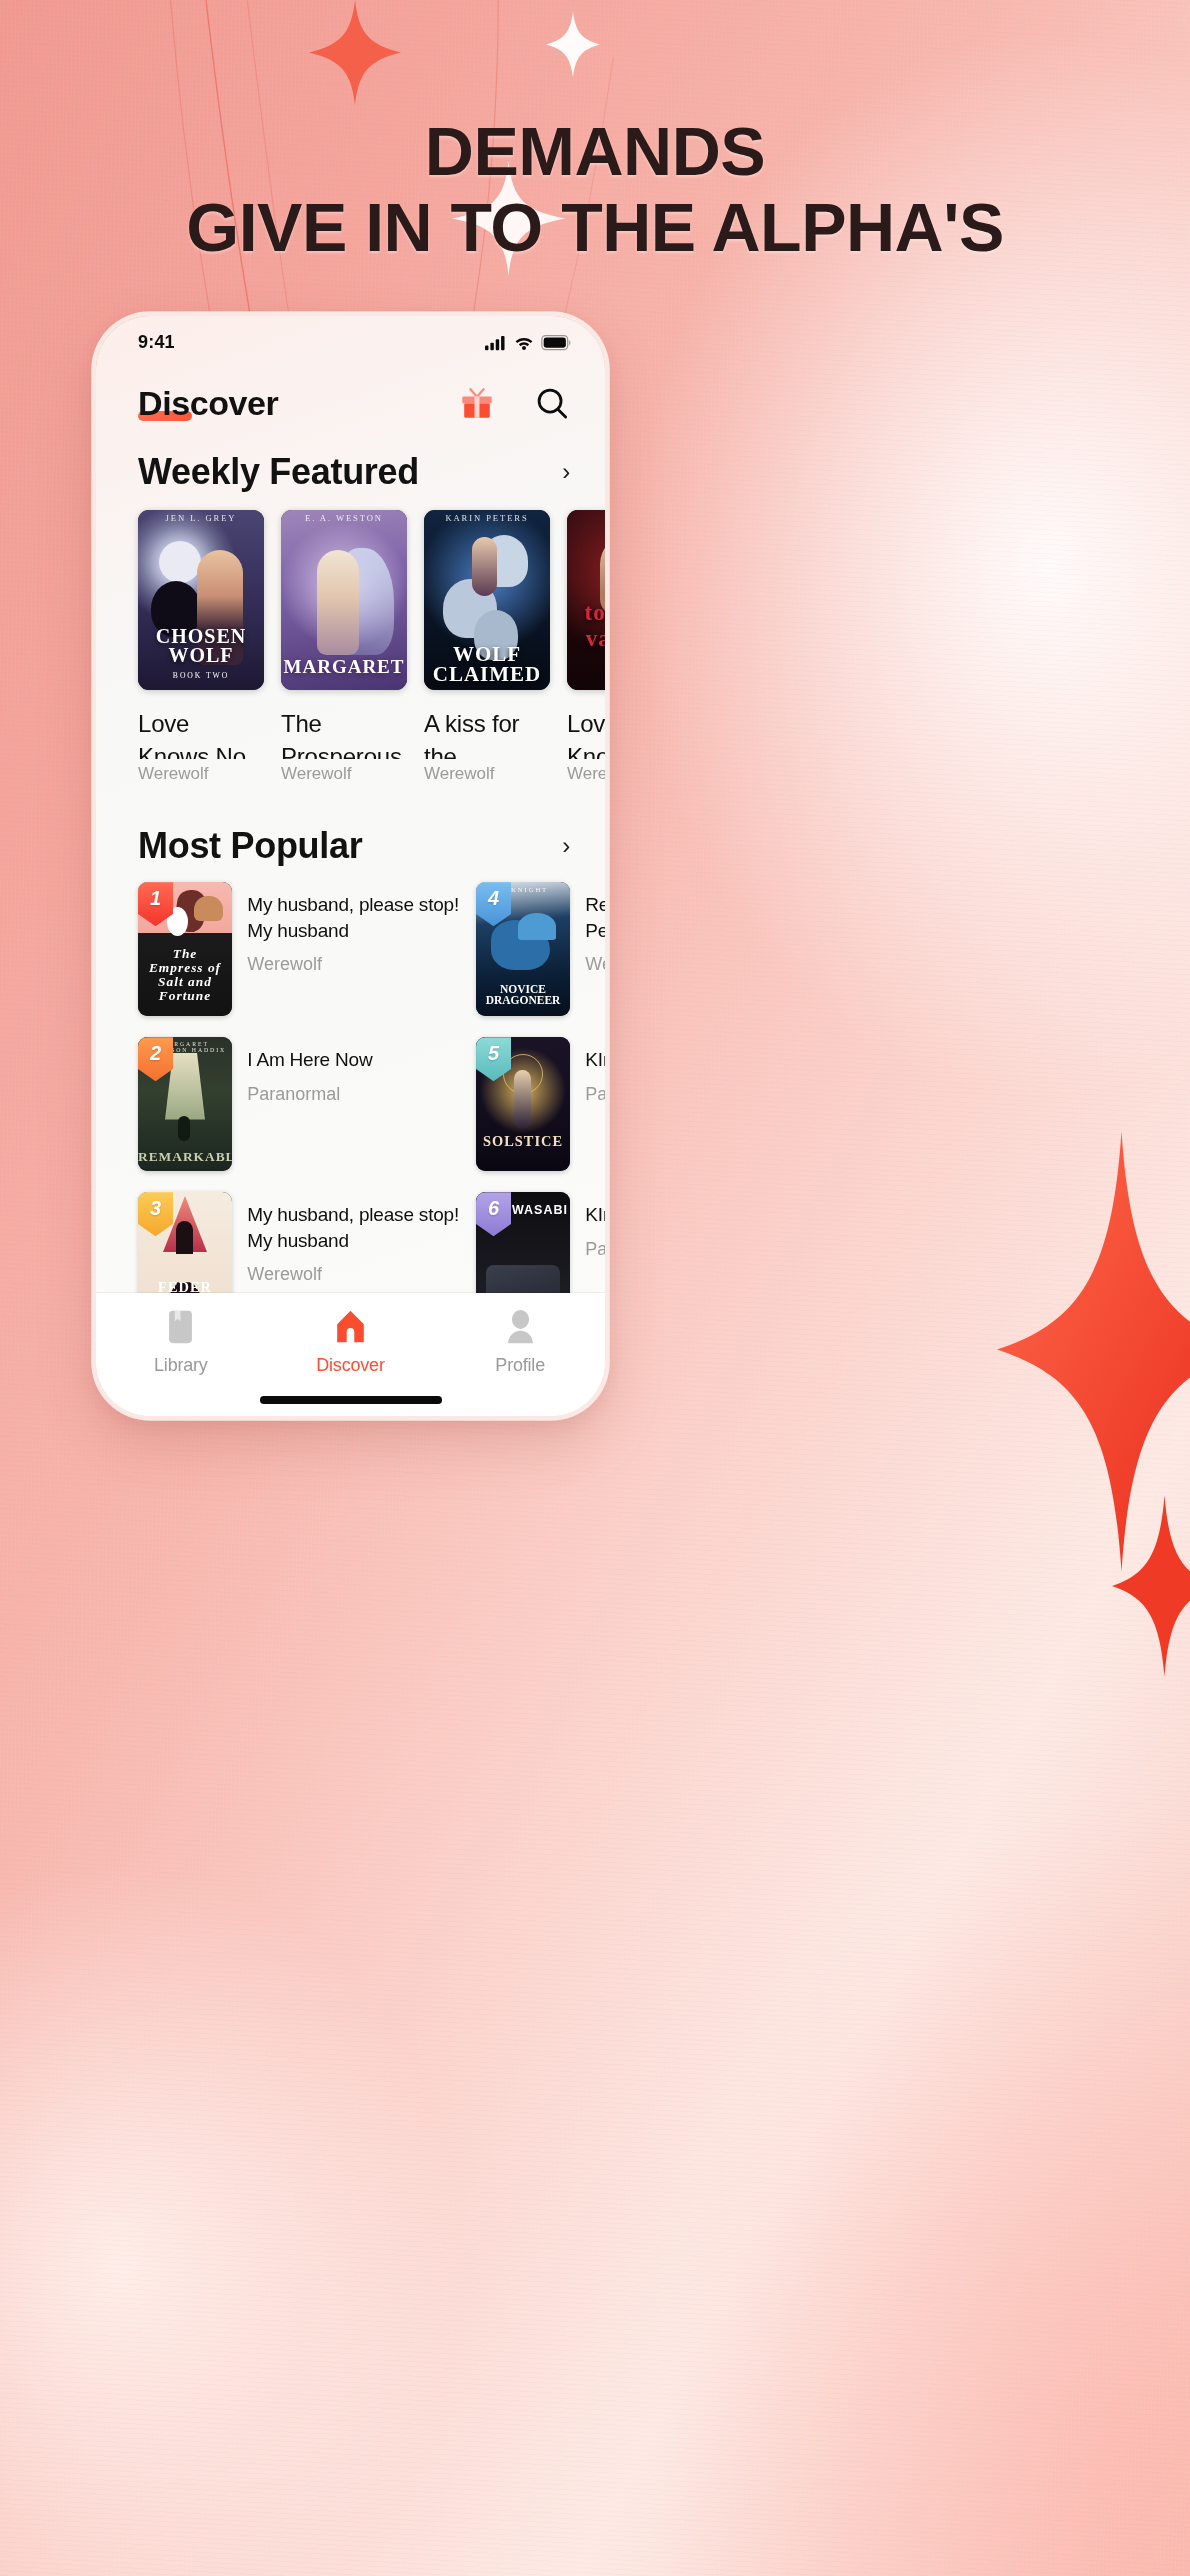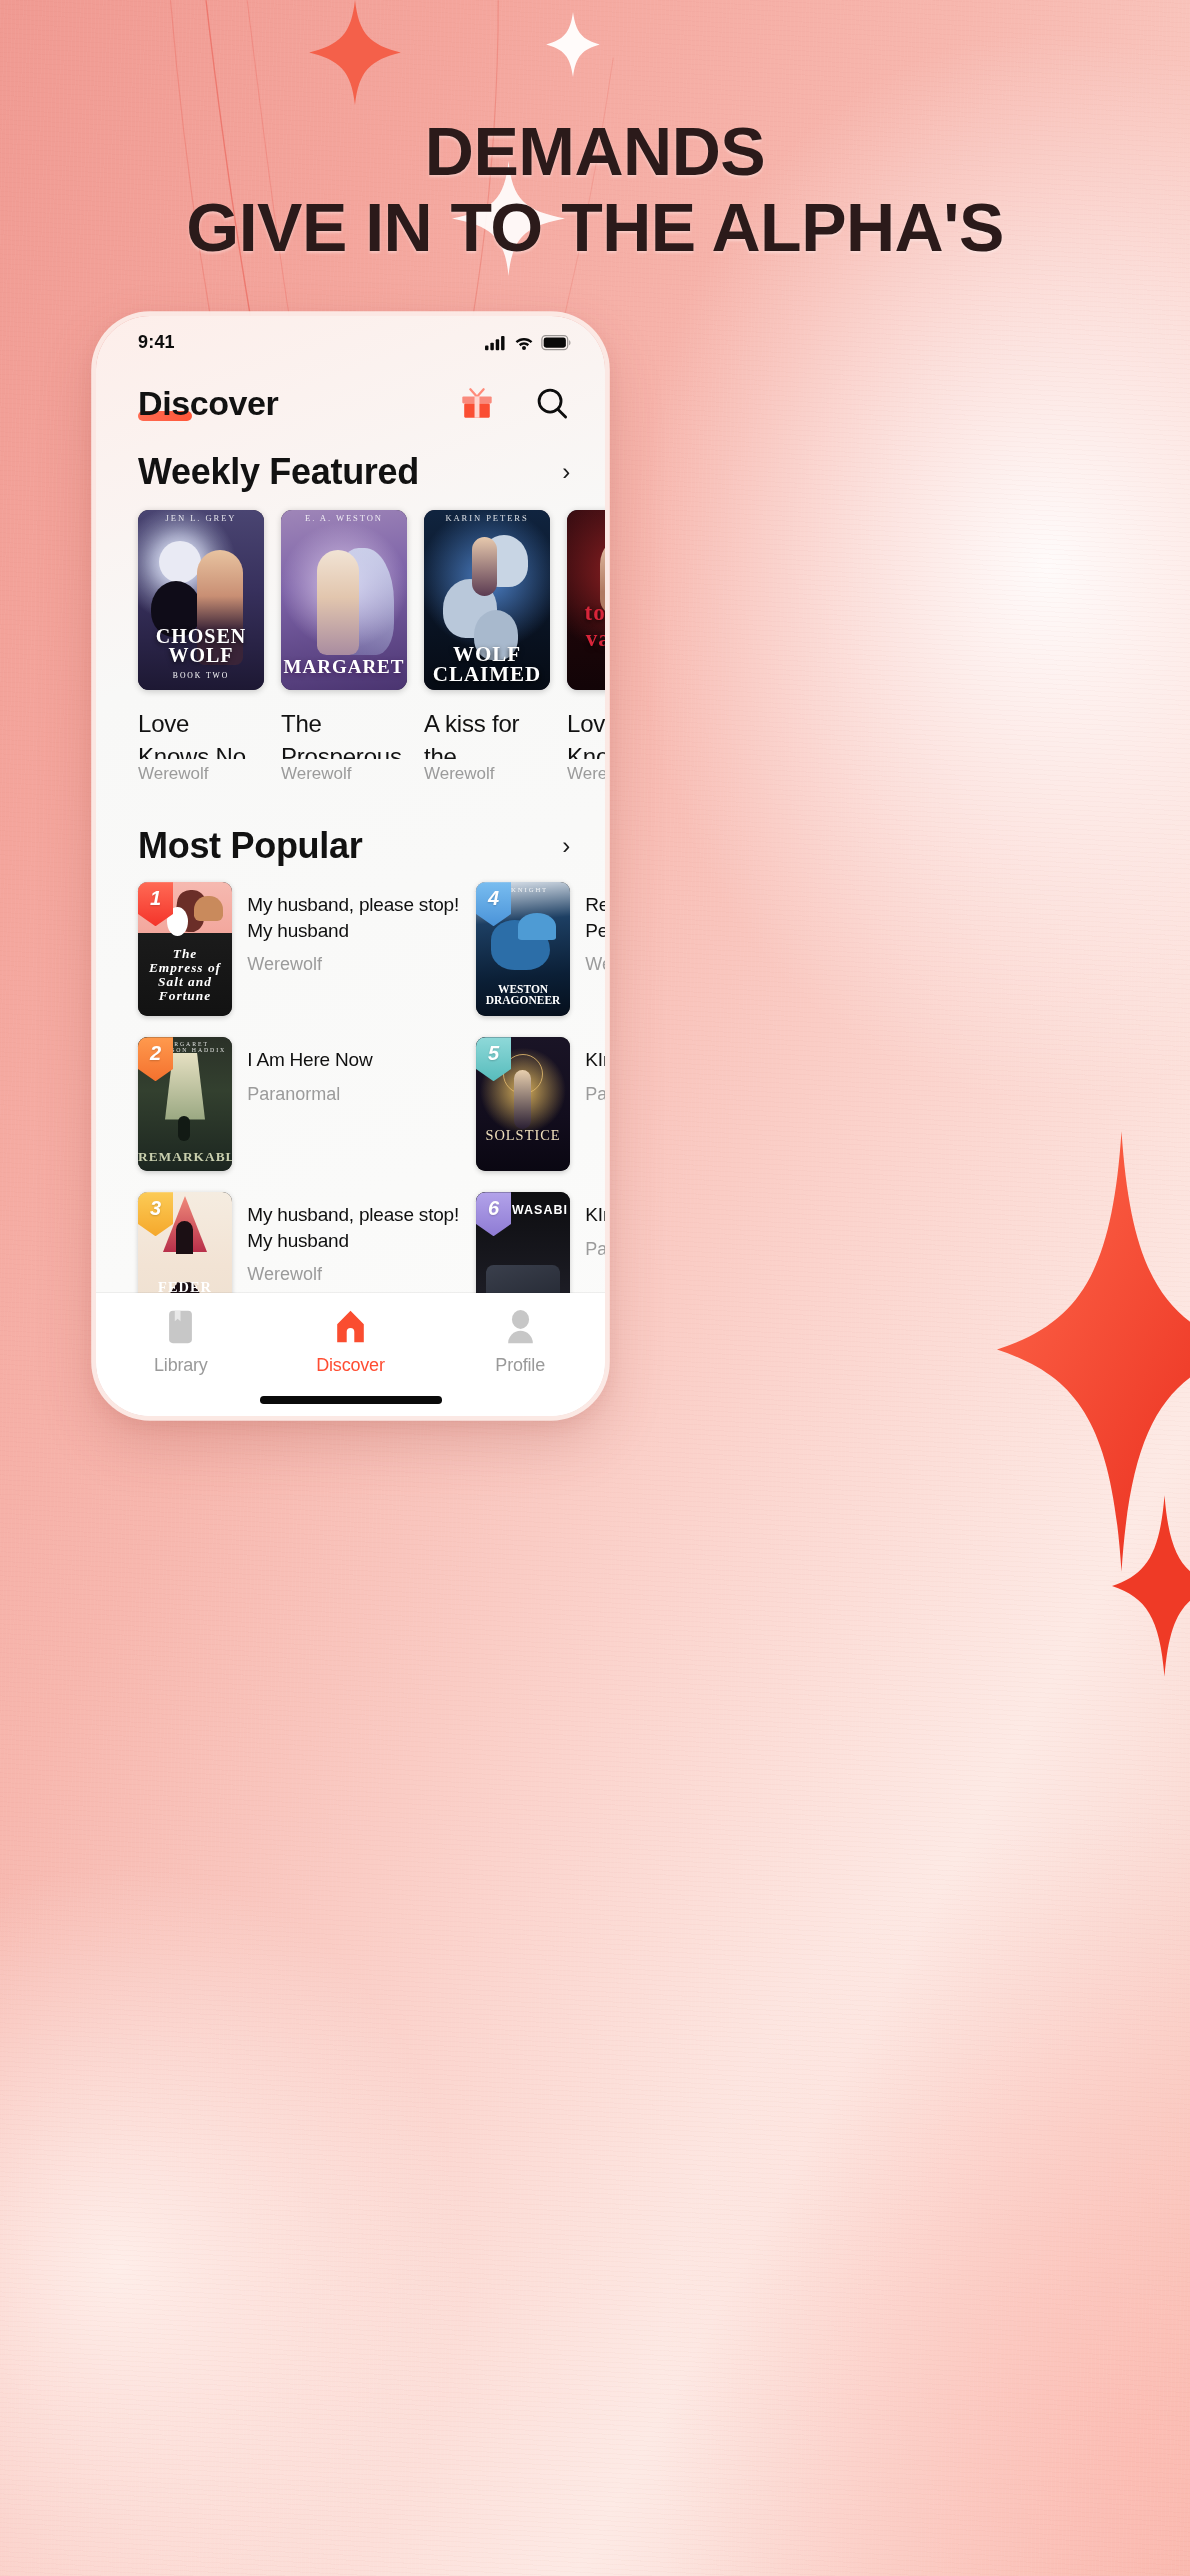--- a/index.html
+++ b/index.html
@@ -373,21 +373,21 @@
           <div class="pop-genre">Werewolf</div>
         </div>
       </div>
 
       <div class="pop-item" style="padding-left:17px;">
         <div class="pop-cover">
           <div class="art" style="background:linear-gradient(175deg,#dfe6ee 0%, #1d3f63 30%, #0b1f36 70%, #060f1c 100%);"></div>
           <div style="position:absolute;left:15.3px;top:38px;width:59px;height:50px;border-radius:40% 60% 40% 40%;background:#2c6ea8;"></div>
           <div style="position:absolute;left:42px;top:31px;width:38px;height:27px;border-radius:50% 50% 10% 10%;background:#4e9bd4;"></div>
           <div class="byline" style="font-size:6.7px;">E. KNIGHT</div>
-          <div class="art-txt" style="bottom:9.6px;font-size:11.5px;font-weight:700;line-height:1.0;letter-spacing:0;">WESTON DRAGONEER</div>
+          <div class="art-txt" style="bottom:9.6px;font-size:11.5px;font-weight:700;line-height:1.0;letter-spacing:0;">NOVICE DRAGONEER</div>
           <div class="rank" style="background:linear-gradient(180deg,#79bdf0,#4a93d8);">4</div>
         </div>
         <div class="pop-meta">
           <div class="pop-title">Reinkarn</div>
           <div class="pop-title">Peliharaa</div>
           <div class="pop-genre">Werewol</div>
         </div>
       </div>
 
       <div class="pop-item">
@@ -403,21 +403,21 @@
           <div class="pop-title">I Am Here Now</div>
           <div class="pop-genre" style="margin-top:11.5px;">Paranormal</div>
         </div>
       </div>
 
       <div class="pop-item" style="padding-left:17px;">
         <div class="pop-cover">
           <div class="art" style="background:radial-gradient(circle at 50% 40%, #d8b05a 0%, rgba(216,176,90,0) 46%), linear-gradient(180deg,#1a1426 0%, #120d1d 60%, #0a0712 100%);"></div>
           <div style="position:absolute;left:27px;top:17px;width:40px;height:40px;border-radius:50%;border:1.9px solid rgba(226,186,110,.85);"></div>
           <div style="position:absolute;left:38px;top:33px;width:17px;height:59px;border-radius:8.6px;background:linear-gradient(180deg,#e8cfae,#2a1f33);"></div>
-          <div class="art-txt" style="bottom:27px;font-size:14.4px;font-weight:400;color:#f0e0bd;margin-top:32px;">SOLSTICE</div>
+          <div class="art-txt" style="bottom:21px;font-size:14.4px;font-weight:700;color:#f0e0bd;margin-top:32px;">SOLSTICE</div>
           <div class="rank" style="background:linear-gradient(180deg,#8fd9d9,#57bcbc);">5</div>
         </div>
         <div class="pop-meta">
           <div class="pop-title">KInd Of</div>
           <div class="pop-genre" style="margin-top:11.5px;">Paranorm</div>
         </div>
       </div>
 
       <div class="pop-item">
         <div class="pop-cover">

